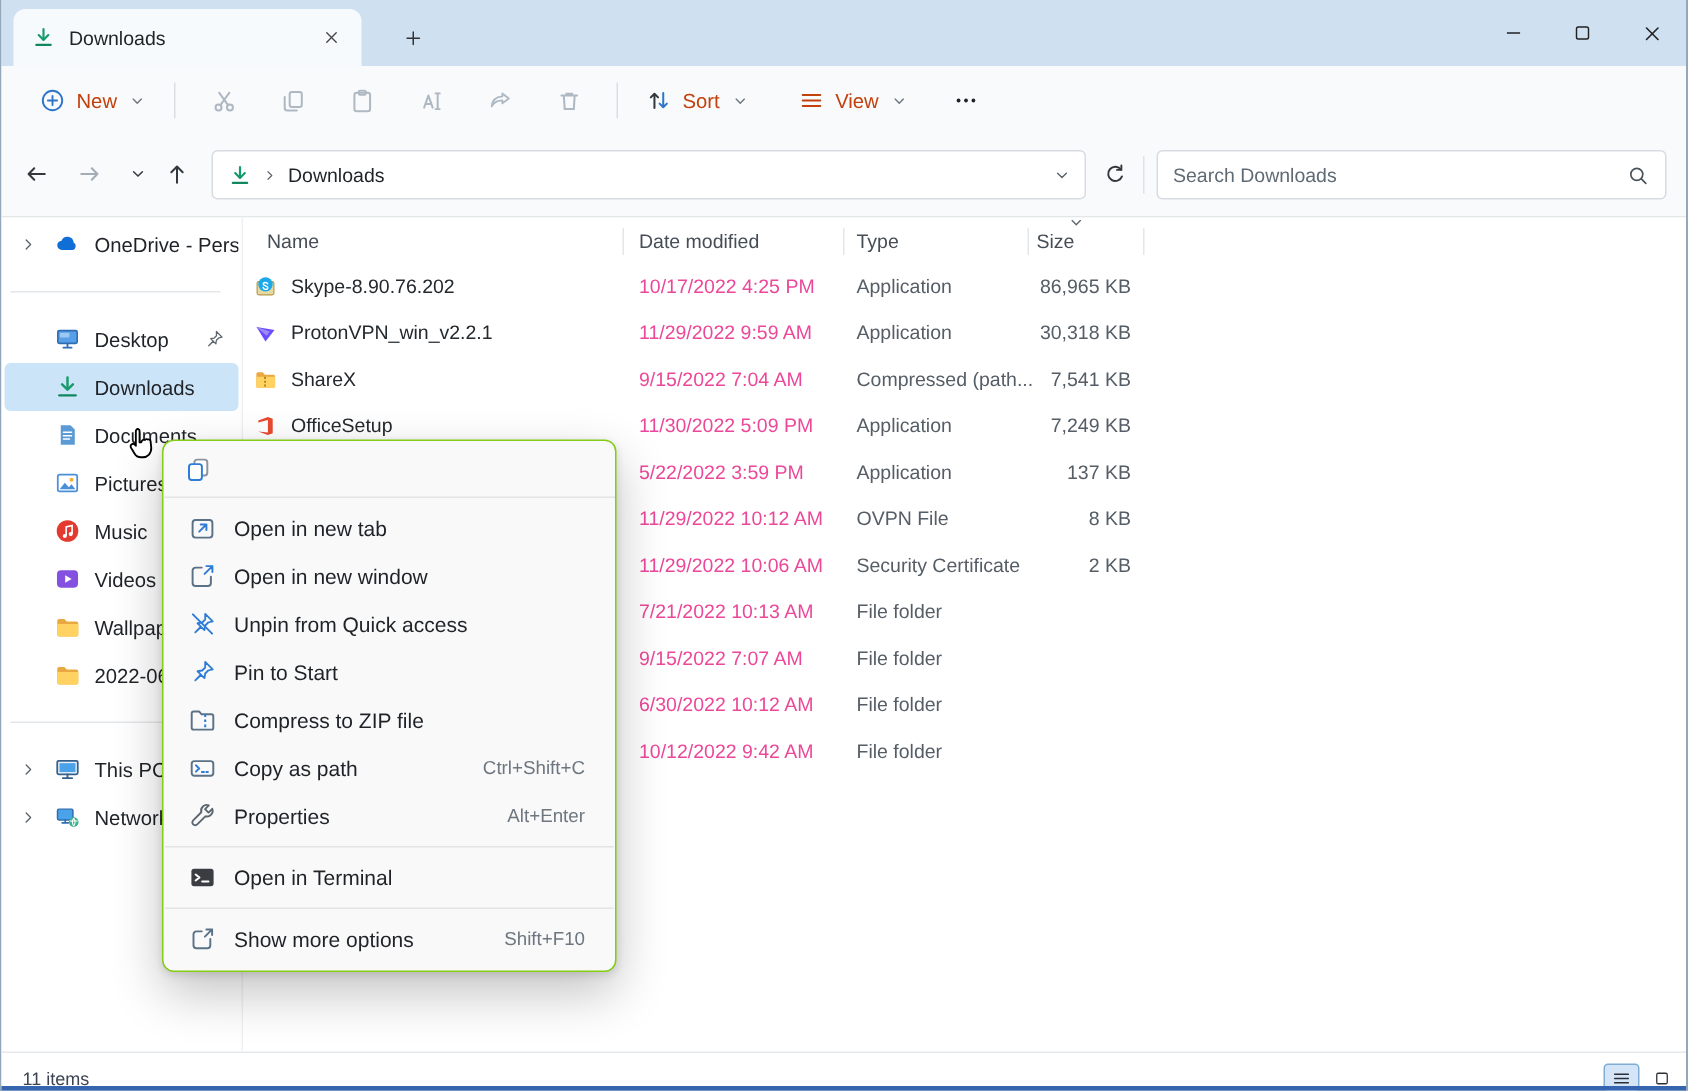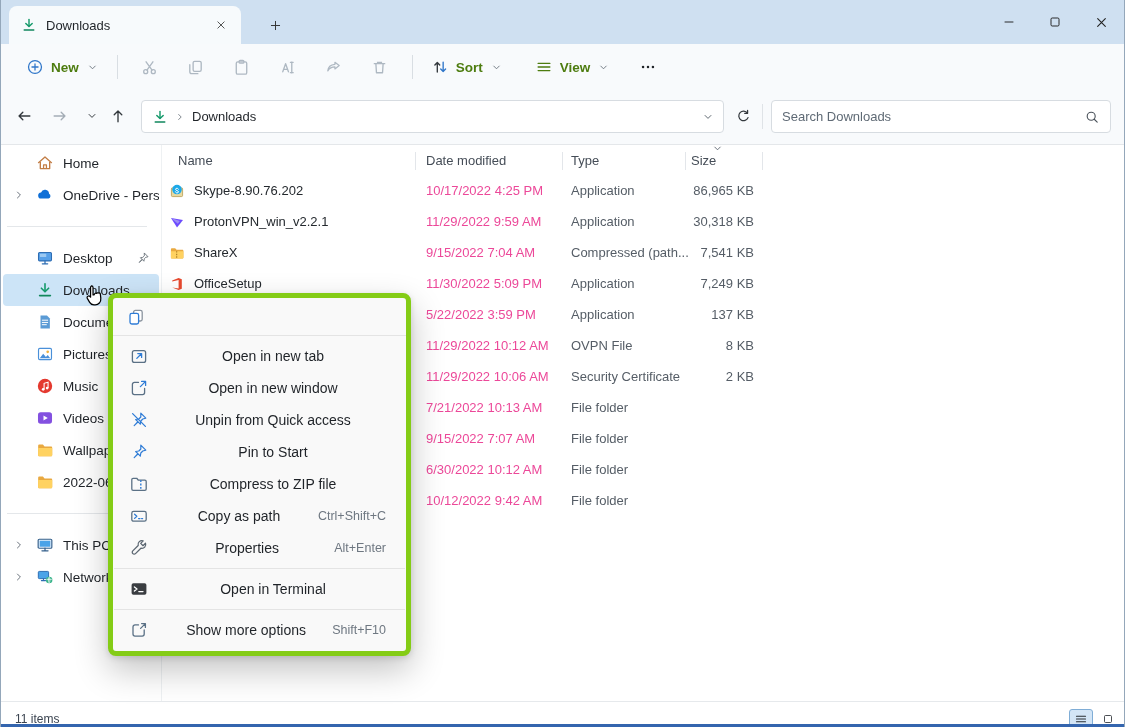--- a/index.html
+++ b/index.html
@@ -12,21 +12,21 @@
   .tab-icon { width:16px; height:16px; margin-right:9px; }
   .tab-label { font-size:13px; color:#1f2328; flex:1; }
   .tab-close { width:24px; height:24px; border:none; background:transparent; border-radius:4px; color:#444; display:flex; align-items:center; justify-content:center; }
   .newtab-btn { position:absolute; left:261px; top:12px; width:26px; height:26px; border:none; background:transparent; border-radius:4px; color:#333; display:flex; align-items:center; justify-content:center; }
   .wincontrols { position:absolute; right:0; top:0; height:44px; display:flex; }
   .wc { width:46px; height:44px; border:none; background:transparent; color:#222; display:flex; align-items:center; justify-content:center; }
   svg.ic { display:block; }
 
   
   .toolbar { position:absolute; left:0; top:44px; width:100%; height:46px; background:#f8fafc; display:flex; align-items:center; padding-left:16px; }
-  .tbtn { height:32px; border:none; background:transparent; border-radius:4px; display:flex; align-items:center; gap:7px; padding:0 9px; font-size:13.5px; color:#4d7c0f;font-weight:bold; }
+  .tbtn { height:32px; border:none; background:transparent; border-radius:4px; display:flex; align-items:center; gap:7px; padding:0 9px; font-size:13.5px; color:#c2410c; }
   .tbtn .chev { color:#6a737d; }
   .tb-sep { width:1px; height:24px; background:#d9dee3; margin:0 9px; }
   .icbtn { width:40px; height:32px; border:none; background:transparent; border-radius:4px; display:flex; align-items:center; justify-content:center; color:#aeb8c2; margin:0 3px; }
   .more-btn { width:34px; height:32px; border:none; background:transparent; color:#1f2328; display:flex; align-items:center; justify-content:center; margin-left:12px; }
 
   
   .addressrow { position:absolute; left:0; top:90px; width:100%; height:55px; background:#f8fafc; border-bottom:1px solid #e4e7ea; }
   .navbtn { position:absolute; top:10px; width:30px; height:32px; border:none; background:transparent; border-radius:4px; display:flex; align-items:center; justify-content:center; color:#33383d; }
   .navbtn.disabled { color:#a4adb6; }
   .addrbox { position:absolute; left:140px; top:10px; width:583px; height:33px; background:#fff; border:1px solid #d7dce1; border-radius:4px; display:flex; align-items:center; padding:0 8px 0 10px; }
@@ -67,21 +67,21 @@
   .frow { display:grid; grid-template-columns:254px 147px 123px 77px; height:31px; align-items:center; font-size:13px; }
   .fnamecell { display:flex; align-items:center; padding-left:7px; overflow:hidden; }
   .fic { width:16px; height:16px; flex:none; margin-right:9px; }
   .fic.empty { visibility:hidden; }
   .fname { color:#24292e; white-space:nowrap; }
   .fdate { color:#ec4899; padding-left:10px; white-space:nowrap; }
   .ftype { color:#555d66; padding-left:8px; white-space:nowrap; }
   .fsize { color:#555d66; text-align:right; padding-right:9px; white-space:nowrap; }
 
   
-  .context-menu { position:absolute; left:107px; top:293px; width:303px; background:#f9f9f9; border:5px solid #84cc16; border-radius:8px; box-shadow:0 14px 34px rgba(0,0,0,.24), 0 2px 6px rgba(0,0,0,.12); z-index:50;text-align:center; }
+  .context-menu { position:absolute; left:107px; top:293px; width:303px; background:#f9f9f9; border:1px solid #84cc16; border-radius:8px; box-shadow:0 14px 34px rgba(0,0,0,.24), 0 2px 6px rgba(0,0,0,.12); z-index:50; }
   .mini-toolbar { height:38px; display:flex; align-items:center; padding-left:7px; border-bottom:1px solid #e4e4e4; }
   .mini-btn { width:32px; height:30px; border:none; background:transparent; border-radius:4px; display:flex; align-items:center; justify-content:center; }
   .mlist { padding:4px 0 5px; }
   .mitem { height:32px; display:flex; align-items:center; padding:0 16px 0 12px; font-size:14px; color:#1f2328; border-radius:4px; margin:0 4px; }
   .micon { width:20px; height:20px; margin-right:11px; flex:none; }
   .mlabel { flex:1; white-space:nowrap; }
   .mshortcut { font-size:12.5px; color:#6e7781; }
   .msep { height:1px; background:#e4e4e4; margin:4px 1px; }
 
   
@@ -439,27 +439,20 @@
       <svg class="ic search-ico" width="16" height="16">
           <use href="#i-search"></use>
         </svg>
     </div>
   </div>
 
   <div class="main">
     <div class="side-divider"></div>
 
     <nav class="sidenav">
-      <div class="side-item">
-        <span class="s-chev"></span>
-        <svg class="ic s-ico">
-            <use href="#i-house"></use>
-          </svg>
-        <span class="s-label">Home</span>
-      </div>
       <div class="side-item">
         <span class="s-chev">
             <svg class="ic" width="14" height="14">
               <use href="#i-chevright"></use>
             </svg>
           </span>
         <svg class="ic s-ico">
             <use href="#i-cloud"></use>
           </svg>
         <span class="s-label">OneDrive - Personal</span>

